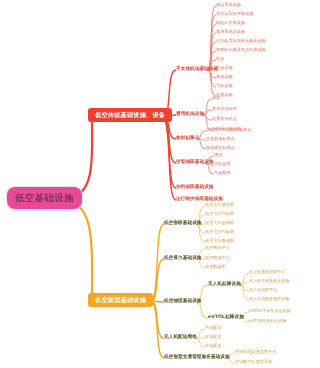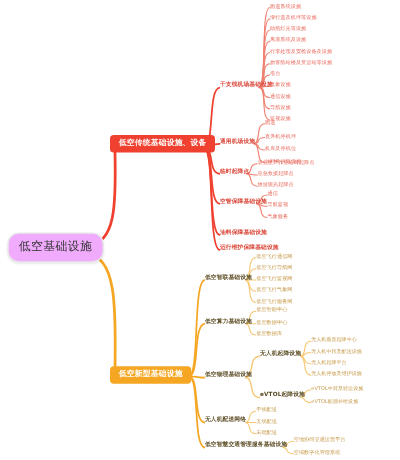--- a/index.html
+++ b/index.html
@@ -13,21 +13,21 @@
   #mindmap{position:absolute;left:0;top:0;width:310px;height:368px;}
   svg.edges{position:absolute;left:0;top:0;width:310px;height:368px;pointer-events:none;}
   .node{
     position:absolute;
     white-space:nowrap;
     box-sizing:border-box;
     line-height:1;
   }
   
   .root{
-    background:#f0abfc;
+    background:#ec4899;
     border:1px solid #e8e8e8;
     border-radius:9px;
     color:#333333;
     font-size:9.5px;
     padding:6px 8px;
     box-shadow:0 1px 2px rgba(0,0,0,.10);
     letter-spacing:.3px;
     text-align:right;
   }
   

